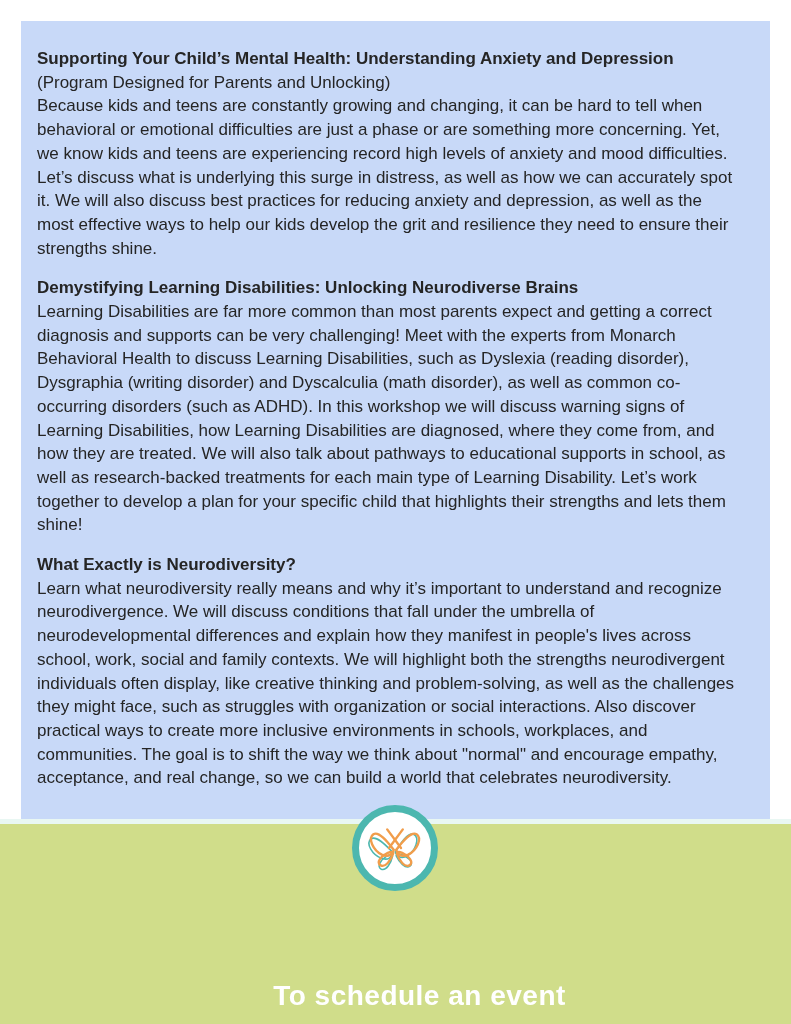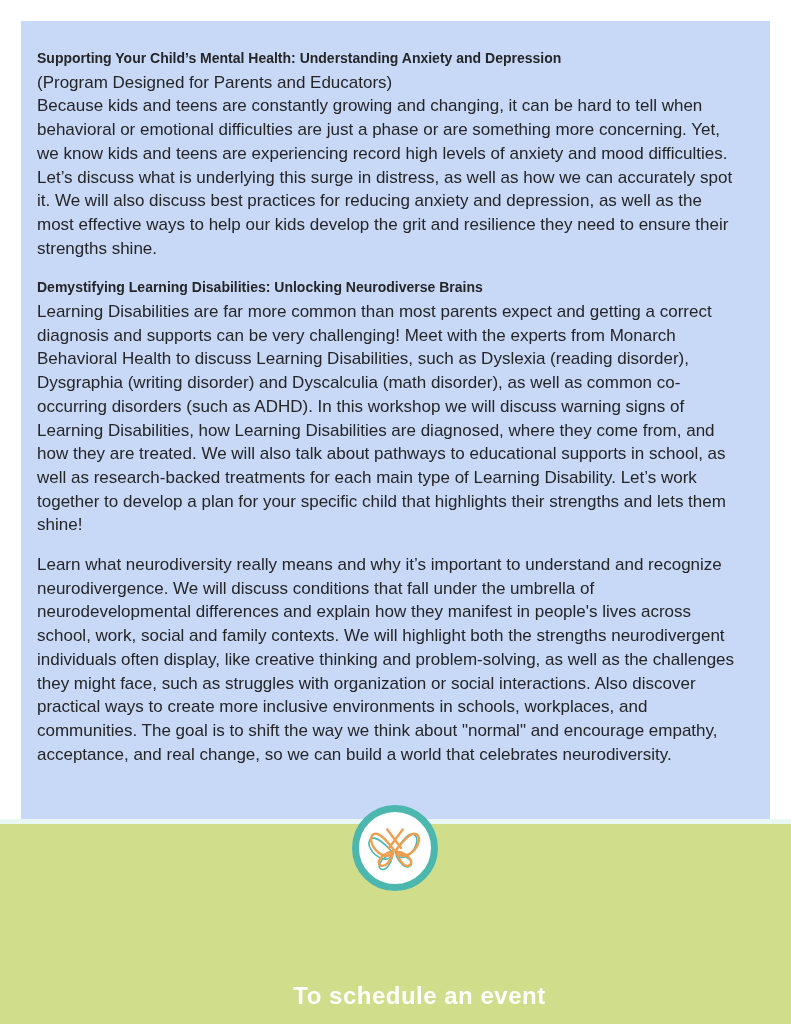--- a/index.html
+++ b/index.html
@@ -16,64 +16,65 @@
   }
   .panel{
     position:absolute;left:21px;top:21px;width:749px;height:798px;
     background:var(--panel-bg);
     padding:26px 33px 0 16px;
     color:var(--body-text);
     font-size:17px;line-height:23.7px;
     overflow:hidden;
   }
   .program{margin-bottom:16px;}
-  .program h2{font-size:14px;line-height:23.7px;font-weight:700;}
+  .program h2{font-size:17px;line-height:23.7px;font-weight:700;}
   .program .subtitle:empty{display:none;}
   .divider{
     position:absolute;left:0;top:819px;width:791px;height:5px;
     background:var(--divider);
   }
   .footer{
     position:absolute;left:0;top:824px;width:791px;height:200px;
     background:var(--footer-bg);
     display:flex;flex-direction:column;align-items:center;justify-content:flex-end;
     padding-bottom:8px;
   }
   .contact{
     text-align:center;color:var(--footer-text);
-    font-weight:700;font-size:24px;line-height:41.5px;letter-spacing:0.5px;margin-left:48px;
+    font-weight:700;font-size:28px;line-height:41.5px;letter-spacing:0.5px;margin-left:48px;
   }
   .logo{
     position:absolute;left:352px;top:805px;width:86px;height:86px;
     border-radius:50%;background:var(--logo-bg);
     border:7px solid var(--logo-ring);
     display:flex;align-items:center;justify-content:center;
   }
   .logo svg{display:block;}
 </style>
 </head>
 <body>
 
 <div class="page">
 
   <section class="panel">
 
     <div class="program">
       <h2>Supporting Your Child’s Mental Health: Understanding Anxiety and Depression</h2>
-      <p class="subtitle">(Program Designed for Parents and Educators)</p>
+      <p class="subtitle">(Program Designed for Parents and Unlocking)</p>
       <p class="body">Because kids and teens are constantly growing and changing, it can be hard to tell when behavioral or emotional difficulties are just a phase or are something more concerning. Yet, we know kids and teens are experiencing record high levels of anxiety and mood difficulties. Let’s discuss what is underlying this surge in distress, as well as how we can accurately spot it. We will also discuss best practices for reducing anxiety and depression, as well as the most effective ways to help our kids develop the grit and resilience they need to ensure their strengths shine.</p>
     </div>
 
     <div class="program">
       <h2>Demystifying Learning Disabilities: Unlocking Neurodiverse Brains</h2>
 
       <p class="body">Learning Disabilities are far more common than most parents expect and getting a correct diagnosis and supports can be very challenging! Meet with the experts from Monarch Behavioral Health to discuss Learning Disabilities, such as Dyslexia (reading disorder), Dysgraphia (writing disorder) and Dyscalculia (math disorder), as well as common co-occurring disorders (such as ADHD). In this workshop we will discuss warning signs of Learning Disabilities, how Learning Disabilities are diagnosed, where they come from, and how they are treated. We will also talk about pathways to educational supports in school, as well as research-backed treatments for each main type of Learning Disability. Let’s work together to develop a plan for your specific child that highlights their strengths and lets them shine!</p>
     </div>
 
     <div class="program">
+      <h2>What Exactly is Neurodiversity?</h2>
 
       <p class="body">Learn what neurodiversity really means and why it’s important to understand and recognize neurodivergence. We will discuss conditions that fall under the umbrella of neurodevelopmental differences and explain how they manifest in people's lives across school, work, social and family contexts. We will highlight both the strengths neurodivergent individuals often display, like creative thinking and problem-solving, as well as the challenges they might face, such as struggles with organization or social interactions. Also discover practical ways to create more inclusive environments in schools, workplaces, and communities. The goal is to shift the way we think about "normal" and encourage empathy, acceptance, and real change, so we can build a world that celebrates neurodiversity.</p>
     </div>
 
   </section>
 
   <div class="divider"></div>
 
   <footer class="footer">
     <div class="contact">

